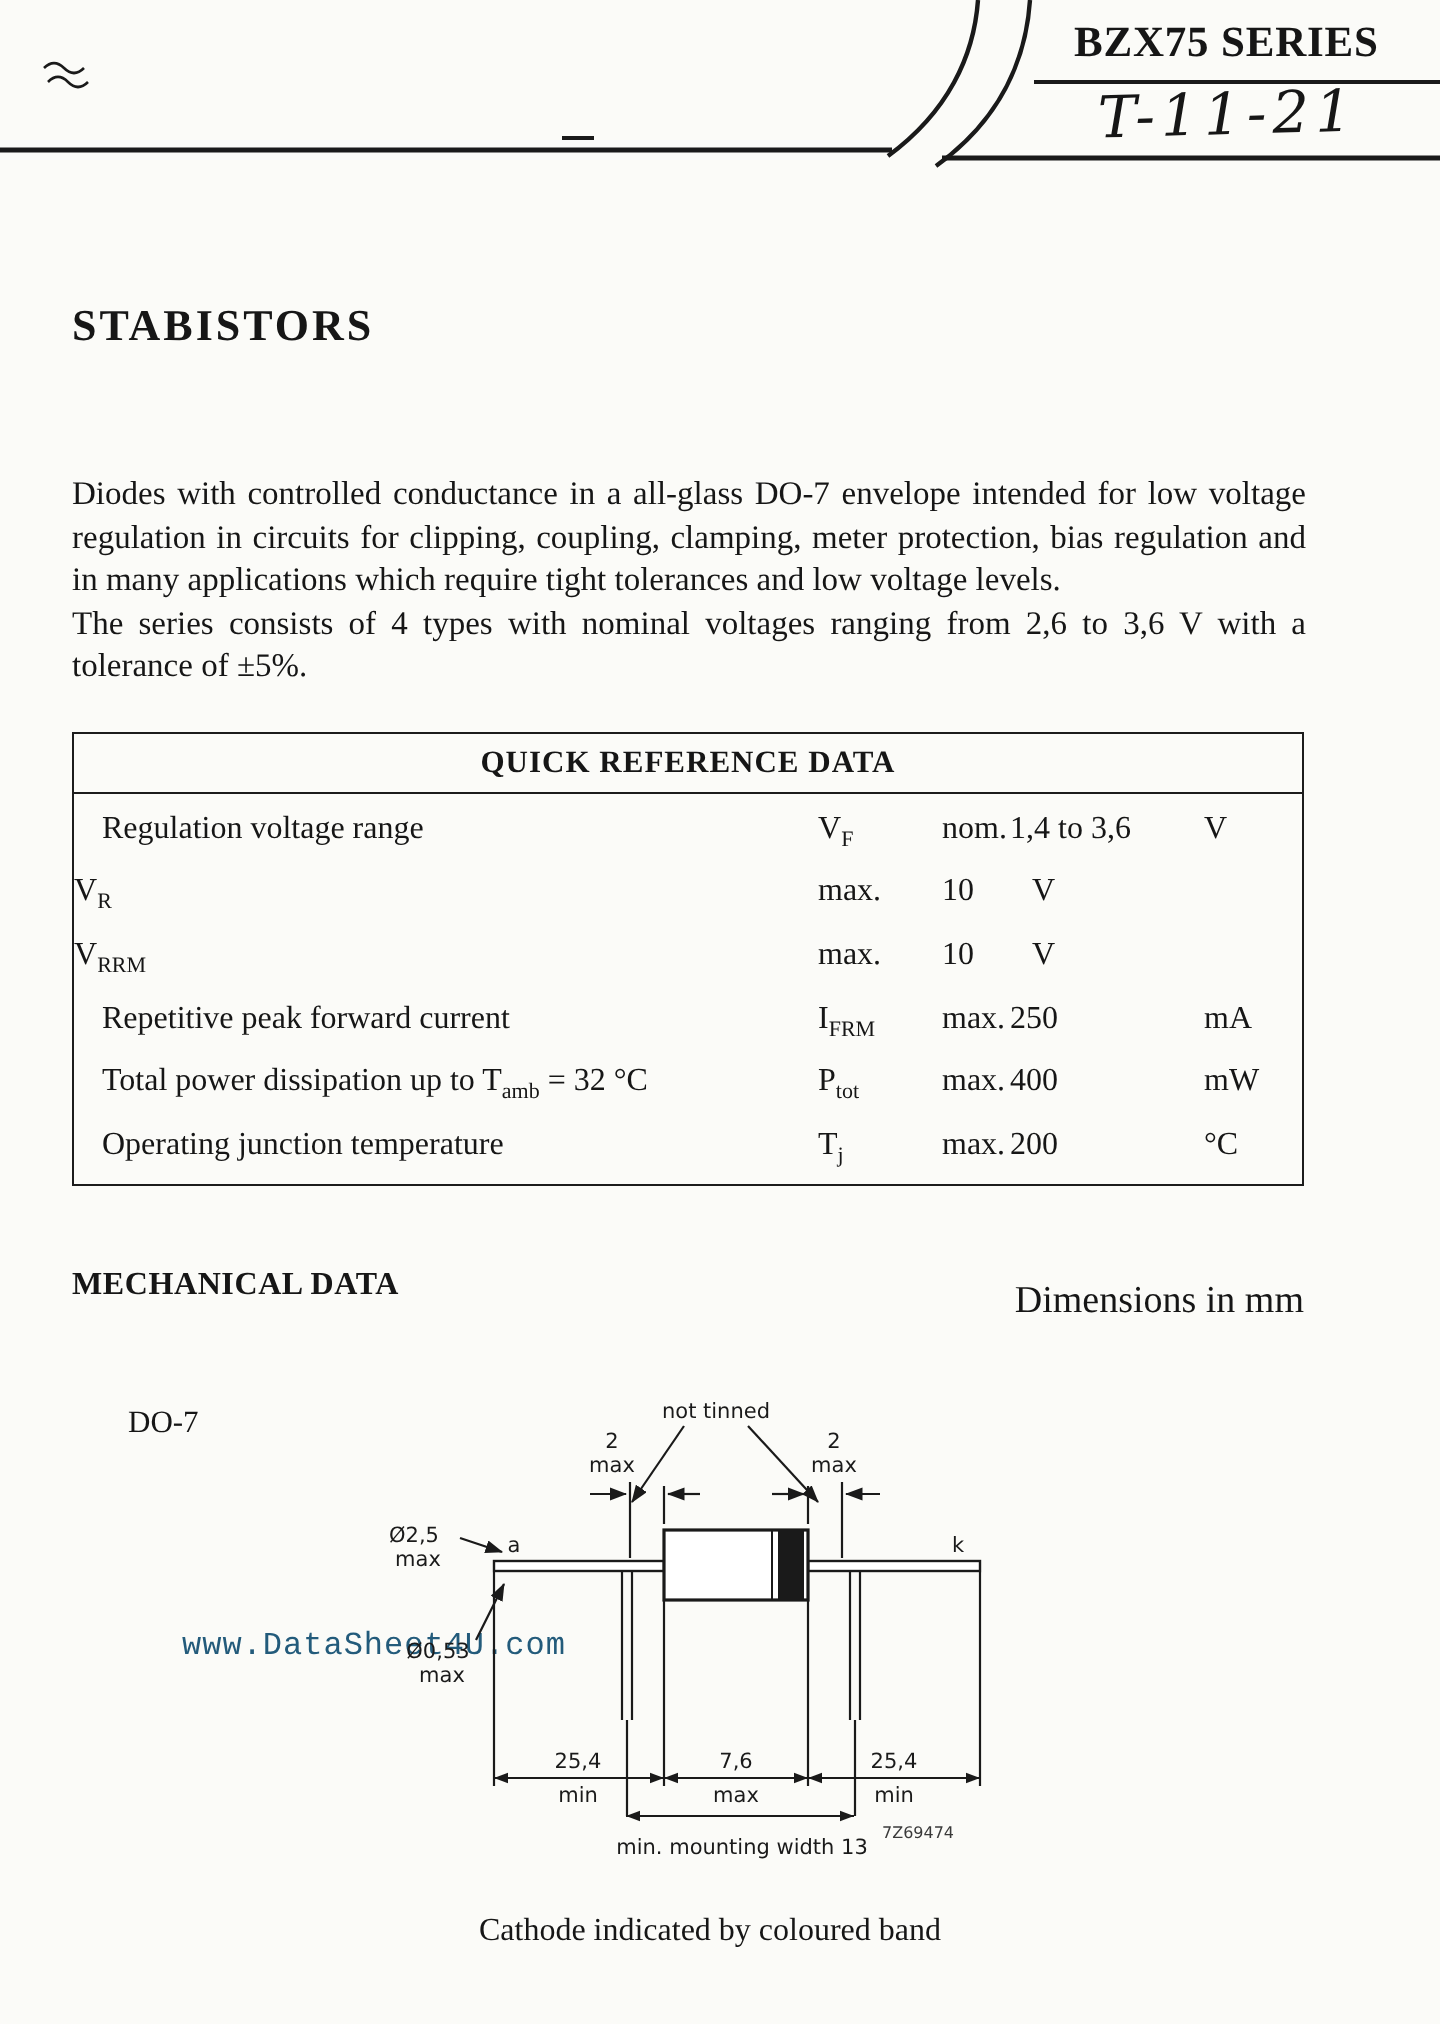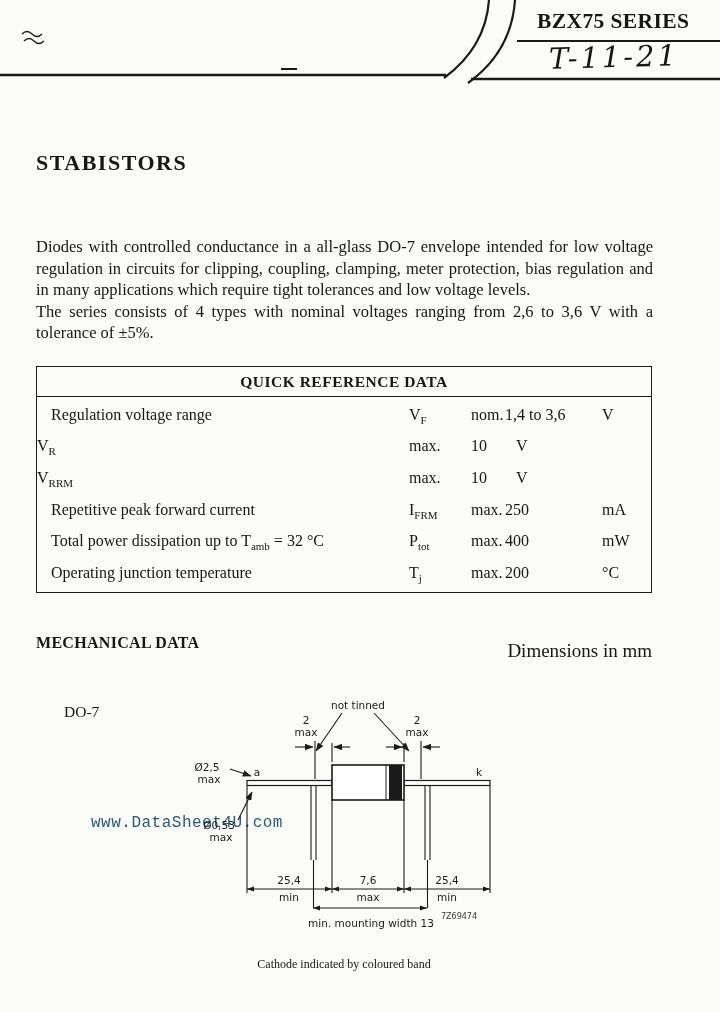--- a/index.html
+++ b/index.html
@@ -51,21 +51,21 @@
   .watermark{
     position:absolute;left:91px;top:814px;
     font-family:Liberation Mono, monospace;font-size:16px;letter-spacing:.5px;
     color:#0c4a6e;opacity:.9;
   }
   .drawing{position:absolute;left:0;top:692px;}
   .drawing text{
     font-family:"DejaVu Sans",sans-serif;font-size:10.5px;fill:#1a1a1a;
   }
   .drawing text.small{font-size:8px;fill:#3a3a3a;}
-  .caption{position:absolute;left:36px;top:957px;width:616px;text-align:center;font-size:12px;}
+  .caption{position:absolute;left:47px;top:957px;width:616px;text-align:center;font-size:16px;}
 </style>
 </head>
 <body>
 
 <div class="page">
 
   <svg class="header-art" width="720" height="96" viewBox="0 0 720 96">
     <g stroke="#1a1a1a" fill="none">
       <path d="M0,75 H446" stroke-width="2.6"></path>
       <path d="M471,79 H720" stroke-width="2.4"></path>

